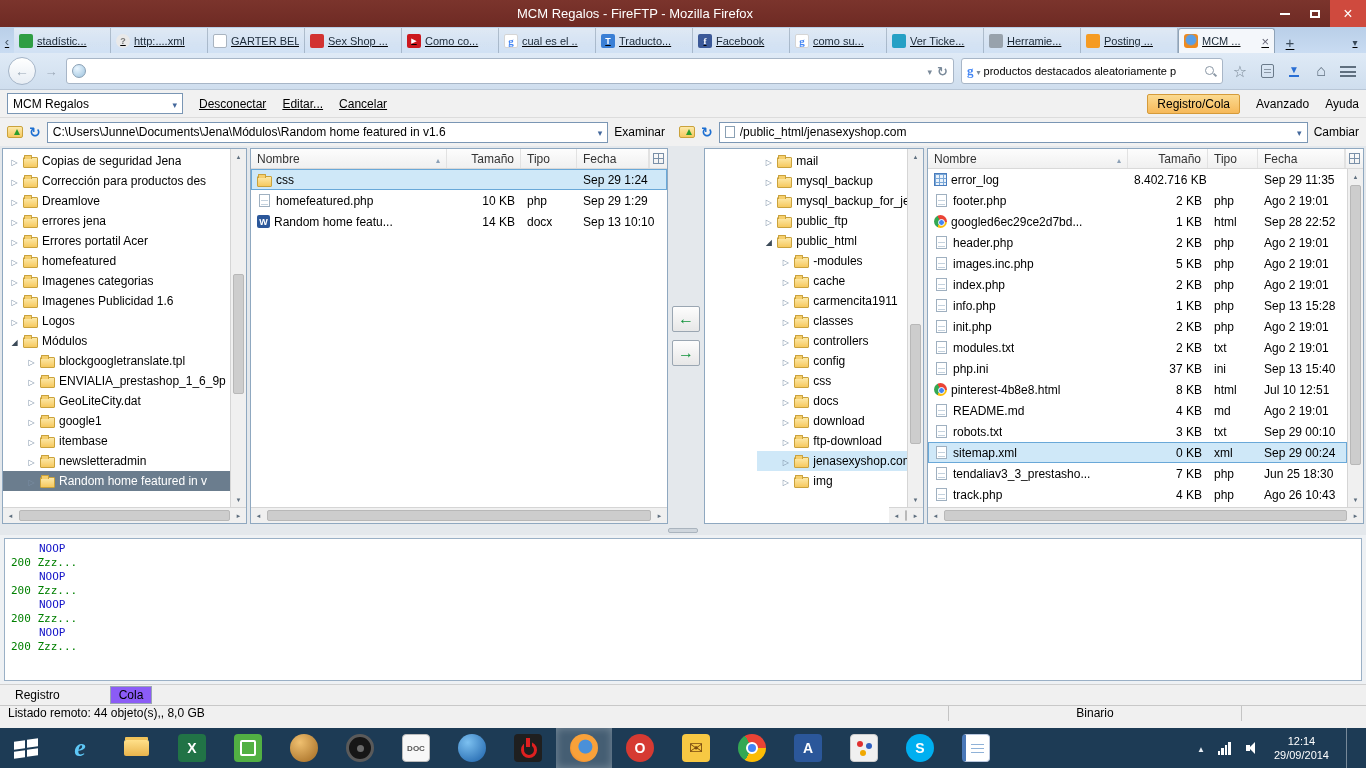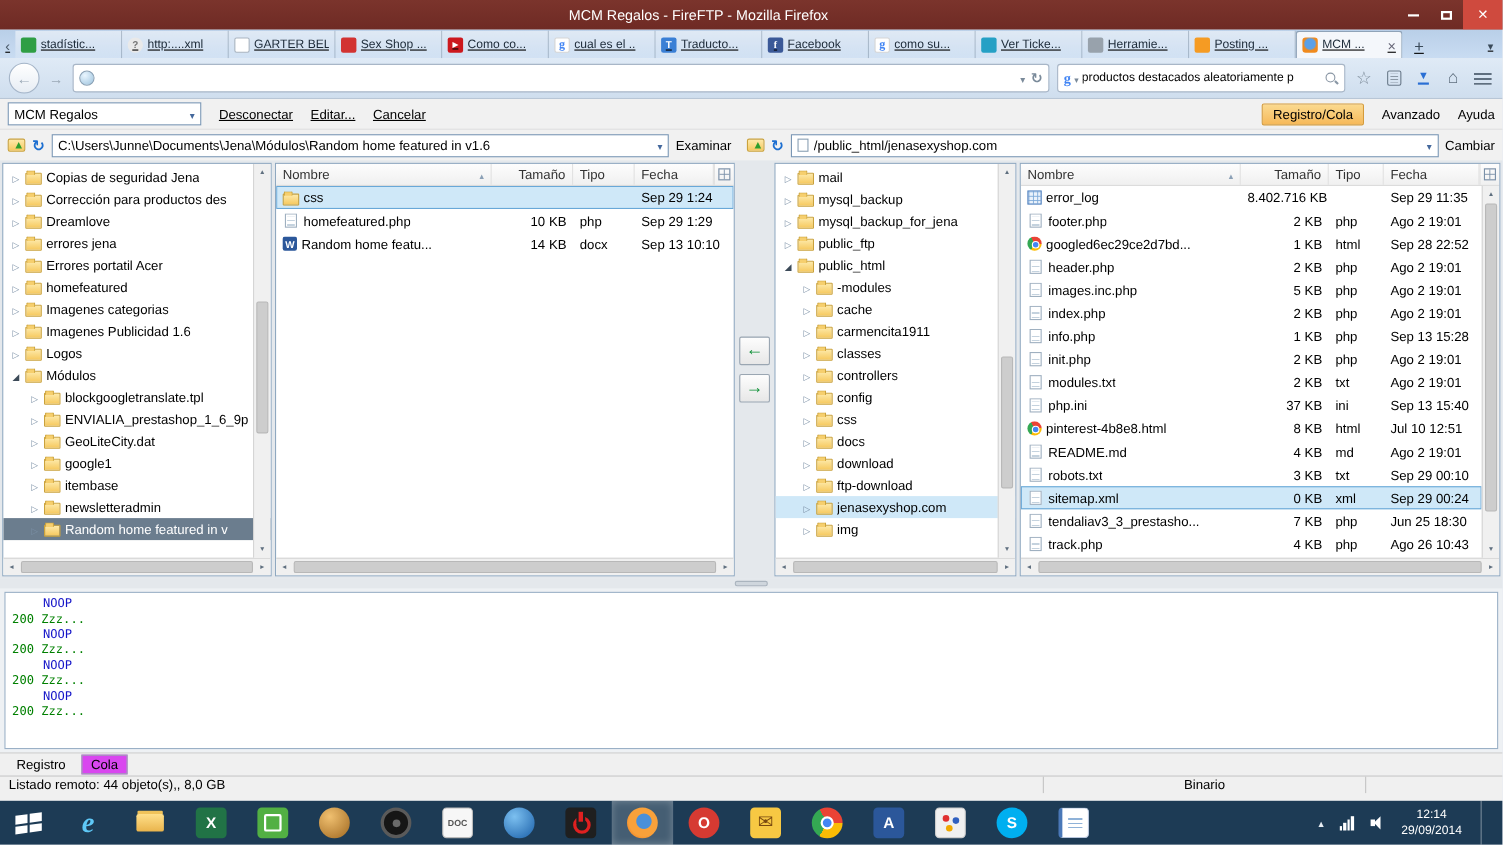--- a/index.html
+++ b/index.html
@@ -106,21 +106,21 @@
   .combo { flex:1; height:21px; background:#fff; border:1px solid #7a96b4; display:flex; align-items:center; gap:5px; padding:0 5px; min-width:0; }
   .combo .ctext { flex:1; white-space:nowrap; overflow:hidden; }
   .ctext-ico { width:10px; height:12px; background:#fff; border:1px solid #8aa0b4; flex:0 0 auto; }
 
   
   .main { height:380px; display:flex; gap:3px; padding:2px; background:#e4e8ec; flex:0 0 auto; }
   .panel { background:#fff; border:1px solid #8fa8c0; position:relative; display:flex; flex-direction:column; overflow:hidden; }
   .tree-l { width:245px; }
   .list-l { width:418px; }
   .mid { width:30px; display:flex; flex-direction:column; align-items:center; justify-content:center; gap:8px; }
-  .tree-r { width:220px; }
+  .tree-r { width:220px;align-items:flex-end; }
   .list-r { flex:1; }
 
   .treebody { flex:1; overflow:hidden; padding-top:2px; }
   .titem { height:20px; display:flex; align-items:center; gap:4px; padding-left:7px; white-space:nowrap; }
   .titem.child { padding-left:24px; }
   .arrow { width:9px; flex:0 0 auto; text-align:center; }
   .arrow::before { content:"▷"; font-size:8px; color:#7a8fa5; }
   .titem.expanded .arrow::before { content:"◢"; color:#3c4a58; }
   .titem.seldark { background:#6b7d8e; color:#fff; }
   .titem.sellight { background:#cfe8f8; }
@@ -174,21 +174,21 @@
   .grippy { width:30px; height:5px; background:#cfd6dd; border:1px solid #aab4be; border-radius:2px; }
   .logwrap { height:149px; background:#eef1f4; padding:3px 4px; flex:0 0 auto; }
   .logbox { width:100%; height:100%; background:#fff; border:1px solid #9ab0c6; padding:3px 6px; overflow:hidden;
             font-family:"DejaVu Sans Mono",monospace; font-size:11px; line-height:14px; }
   .logline { color:#008000; }
   .logline.cmd { color:#1414c8; padding-left:28px; }
 
   
   .btabs { height:21px; background:#f0f0f0; border-top:1px solid #d0d0d0; display:flex; align-items:center; padding-left:7px; gap:6px; flex:0 0 auto; }
   .btab { padding:1px 8px; }
-  .btab.boxed { background:#d946ef; border:1px solid #9aa6b2; }
+  .btab.boxed { background:#8b5cf6; border:1px solid #9aa6b2;margin-left:36px; }
   .statusbar { height:23px; background:#f0f0f0; border-top:1px solid #c8c8c8; display:flex; align-items:flex-start; flex:0 0 auto; }
   .sleft { padding:0 8px; flex:1; }
   .sdiv { width:1px; height:15px; background:#c4c4c4; }
   .smode { width:292px; text-align:center; }
   .sright { width:124px; }
 
   
   .taskbar { height:40px; background:#1d3b55; display:flex; align-items:center; color:#fff; flex:0 0 auto; }
   .startbtn { width:52px; height:40px; display:flex; align-items:center; justify-content:center; }
   .winflag { width:24px; height:17px; display:grid; grid-template-columns:1fr 1fr; grid-template-rows:1fr 1fr; gap:2px; transform:skewY(-8deg); }

